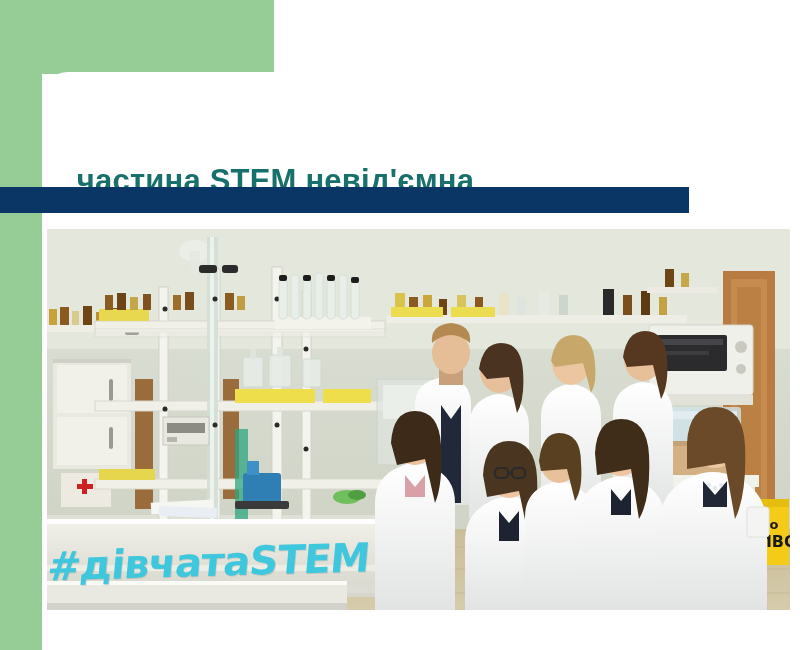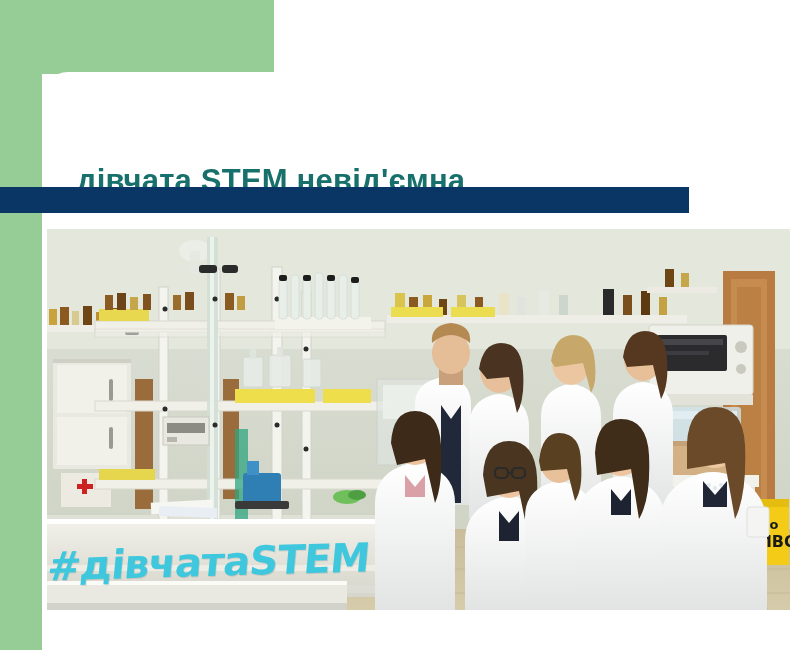--- a/index.html
+++ b/index.html
@@ -114,21 +114,21 @@
 <body>
 
 <div id="slide">
 
   <div class="green-top-block"></div>
   <div class="green-left-strip"></div>
 
   <div class="title-card"></div>
 
   <div class="title-text">
-    <span class="title-line1"> дівчата STEM невід'ємна</span>
+    <span class="title-line1"> частина STEM невід'ємна</span>
     <span class="title-line2">частина кафедри</span>
   </div>
 
   <div class="navy-bar"></div>
 
   <div class="photo">
     <svg viewBox="0 0 743 381" preserveAspectRatio="none">
       <defs>
         <linearGradient id="wallG" x1="0" y1="0" x2="0" y2="1">
           <stop offset="0" stop-color="#dfe3d8"></stop>

